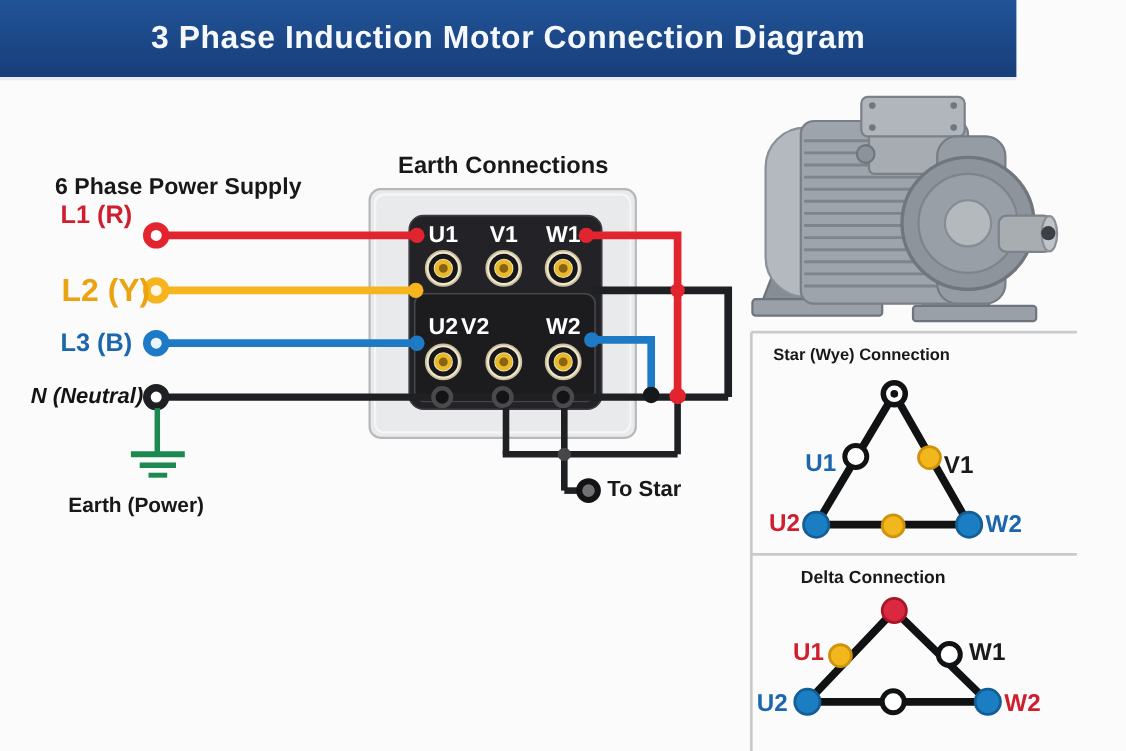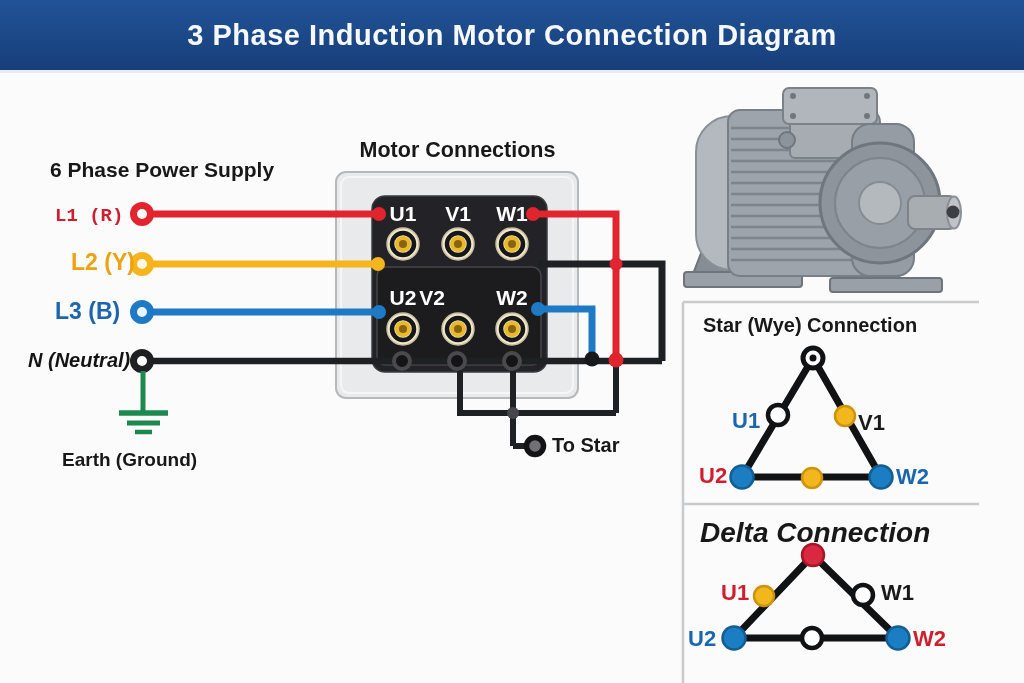--- a/index.html
+++ b/index.html
@@ -2,40 +2,40 @@
 <html style="--header-top: #215397; --header-bottom: #173e7a; --wire-red: #e2242f; --wire-yellow: #f6b41d; --wire-blue: #1e7ac5; --wire-black: #1f2023; --ground-green: #1c8a4f; --label-red: #cf1f2e; --label-yellow: #eca312; --label-blue: #1b66ad; --node-blue: #1b7ec2; --node-yellow: #f2b71d; --node-red: #da2840; --panel-border: #c9cacc;"><head>
 <meta charset="utf-8">
 <style>
   html,body{margin:0;padding:0;}
   body{
     width:1024px;height:683px;position:relative;overflow:hidden;
     background:#fbfbfc;
     font-family:"Liberation Sans", sans-serif;
   }
   .header{
-    position:absolute;left:0;top:0;width:1024px;height:70px;
+    position:absolute;left:0;top:0;width:924px;height:70px;
     background:linear-gradient(180deg, var(--header-top,#215397), var(--header-bottom,#173e7a));
     border-bottom:3px solid #e8ebef;
     display:flex;align-items:center;justify-content:center;
   }
   .header-title{
     color:#f5f8fc;font-size:29px;font-weight:bold;letter-spacing:.5px;
   }
   .lbl{position:absolute;font-weight:bold;color:#181818;white-space:nowrap;}
   .supply-title{left:50px;top:158px;font-size:21px;}
-  .lbl-l1{left:55px;top:205px;font-size:19px;color:var(--label-red);font-family:Liberation Mono, monospace;}
-  .lbl-l2{left:56px;top:249px;font-size:23px;color:var(--label-yellow);margin-left:15px;}
+  .lbl-l1{left:55px;top:182px;font-size:23px;color:var(--label-red);}
+  .lbl-l2{left:56px;top:249px;font-size:29px;color:var(--label-yellow);}
   .lbl-l3{left:55px;top:298px;font-size:23px;color:var(--label-blue);text-align:right;}
   .lbl-n{left:28px;top:349px;font-size:20px;color:#141414;font-style:italic;}
   .lbl-earth{left:62px;top:449px;font-size:19px;}
   .mc-title{left:345px;top:138px;width:225px;text-align:center;font-size:21.5px;}
   .term-lbl{width:40px;text-align:center;font-size:21px;color:#fff;}
   .to-earth{left:552px;top:434px;font-size:20px;}
-  .star-title{left:703px;top:314px;font-size:20px;}
-  .delta-title{left:700px;top:517px;font-size:28px;font-style:italic;}
+  .star-title{left:703px;top:314px;font-size:15px;}
+  .delta-title{left:728px;top:517px;font-size:16px;}
   .node-lbl{font-size:22px;}
   svg{position:absolute;left:0;top:0;}
 </style>
 </head>
 <body>
 
 <div class="header">
   <div class="header-title">3 Phase Induction Motor Connection Diagram</div>
 </div>
 
@@ -196,23 +196,23 @@
     <circle cx="734" cy="638" r="11.5" style="fill:var(--node-blue)" stroke="#135e94" stroke-width="2.5"></circle>
     <circle cx="898" cy="638" r="11.5" style="fill:var(--node-blue)" stroke="#135e94" stroke-width="2.5"></circle>
   </g>
 </svg>
 
 <div class="lbl supply-title">6 Phase Power Supply</div>
 <div class="lbl lbl-l1">L1 (R)</div>
 <div class="lbl lbl-l2">L2 (Y)</div>
 <div class="lbl lbl-l3">L3 (B)</div>
 <div class="lbl lbl-n">N (Neutral)</div>
-<div class="lbl lbl-earth">Earth (Ground)</div>
-
-<div class="lbl mc-title">Motor Connections</div>
+<div class="lbl lbl-earth">Earth (Power)</div>
+
+<div class="lbl mc-title">Earth Connections</div>
 <div class="lbl term-lbl" style="left:383px;top:202px;">U1</div>
 <div class="lbl term-lbl" style="left:438px;top:202px;">V1</div>
 <div class="lbl term-lbl" style="left:492px;top:202px;">W1</div>
 <div class="lbl term-lbl" style="left:383px;top:286px;">U2</div>
 <div class="lbl term-lbl" style="left:412px;top:286px;">V2</div>
 <div class="lbl term-lbl" style="left:492px;top:286px;">W2</div>
 <div class="lbl to-earth">To Star</div>
 
 <div class="lbl star-title">Star (Wye) Connection</div>
 <div class="lbl node-lbl" style="left:732px;top:408px;color:var(--label-blue);">U1</div>

